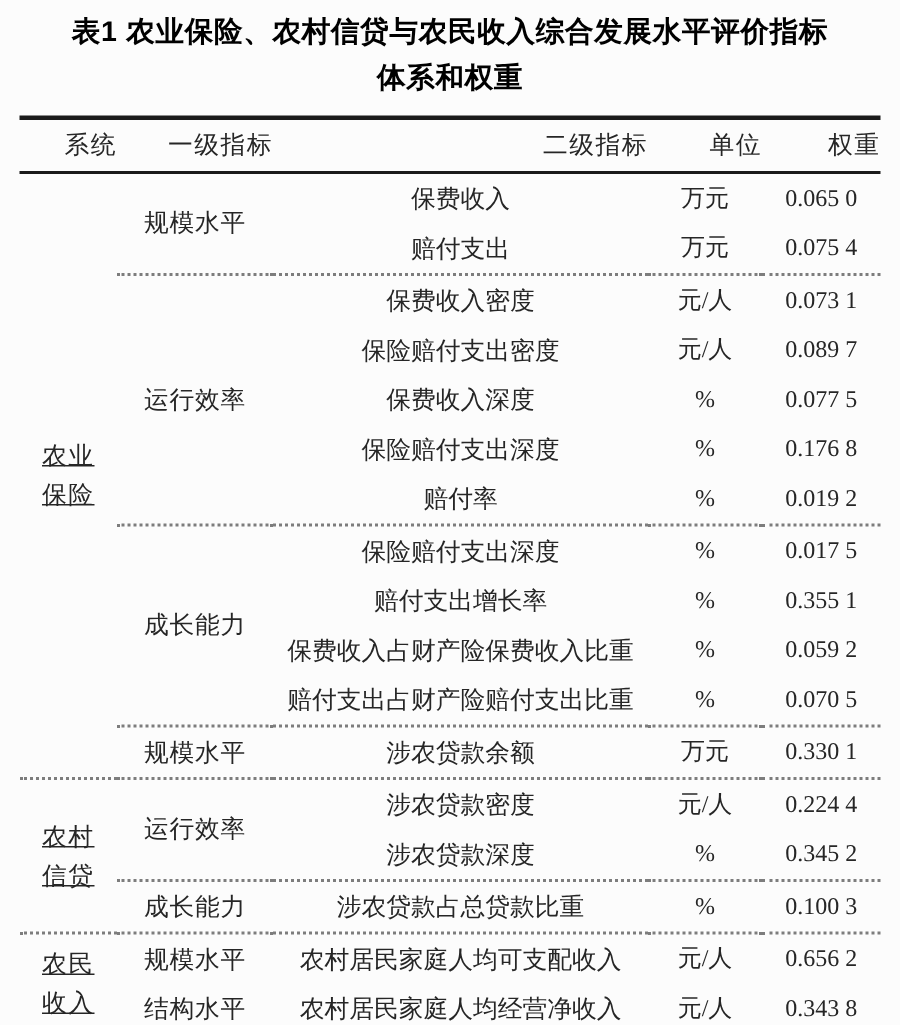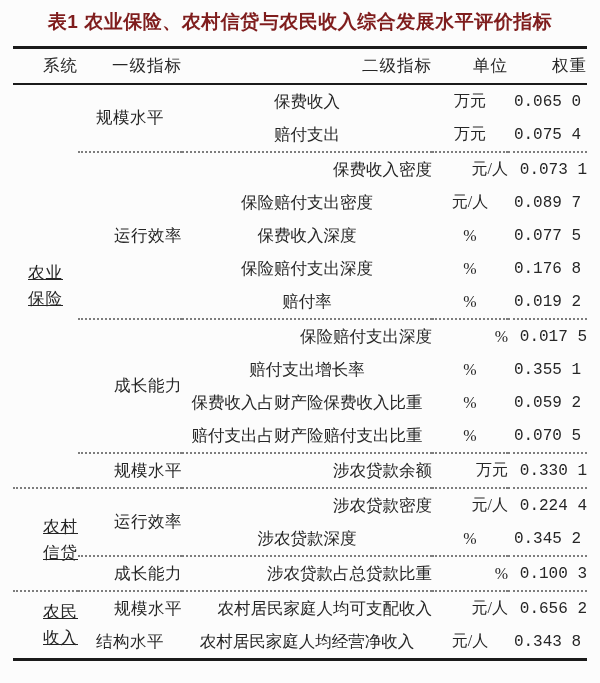--- a/index.html
+++ b/index.html
@@ -10,21 +10,21 @@
     font-family: "Liberation Serif", serif;
     overflow: hidden;
   }
   .title {
     padding-top: 6px;
     text-align: center;
     font-family: "Liberation Sans", sans-serif;
     font-weight: 700;
     font-size: 19px;
     line-height: 31px;
-    color: #7f1d1d;
+    color: #000000;
     letter-spacing: 0.5px;
   }
   table {
     border-collapse: collapse;
     table-layout: fixed;
     width: 574px;
     margin: 9px auto 0;
     border-top: 3px solid #1b1b1b;
     border-bottom: 3px solid #1b1b1b;
   }
@@ -40,28 +40,29 @@
   td {
     height: 33px;
     text-align: center;
     vertical-align: middle;
     font-size: 16.5px;
     padding: 0;
   }
   td.sys  { white-space: pre-line; line-height: 26px; letter-spacing: 1px; text-decoration: underline; }
   td.lvl1 { letter-spacing: 0.5px; font-family: Liberation Mono, monospace; }
   td.unit { font-size: 16px; }
-  td.wt   { font-size: 16px; font-family: Liberation Mono, monospace; }
-  .dot    { border-top: 2px dotted #7d7d7d; text-align: right; }
+  td.wt   { font-size: 16px; }
+  .dot    { border-top: 2px dotted #7d7d7d; }
 </style>
 </head>
 <body>
 
 <div class="title">
   <div>表1  农业保险、农村信贷与农民收入综合发展水平评价指标</div>
+  <div>体系和权重</div>
 </div>
 
 <table>
   <colgroup>
     <col style="width:65px">
     <col style="width:104px">
     <col style="width:250px">
     <col style="width:76px">
     <col style="width:79px">
   </colgroup>

